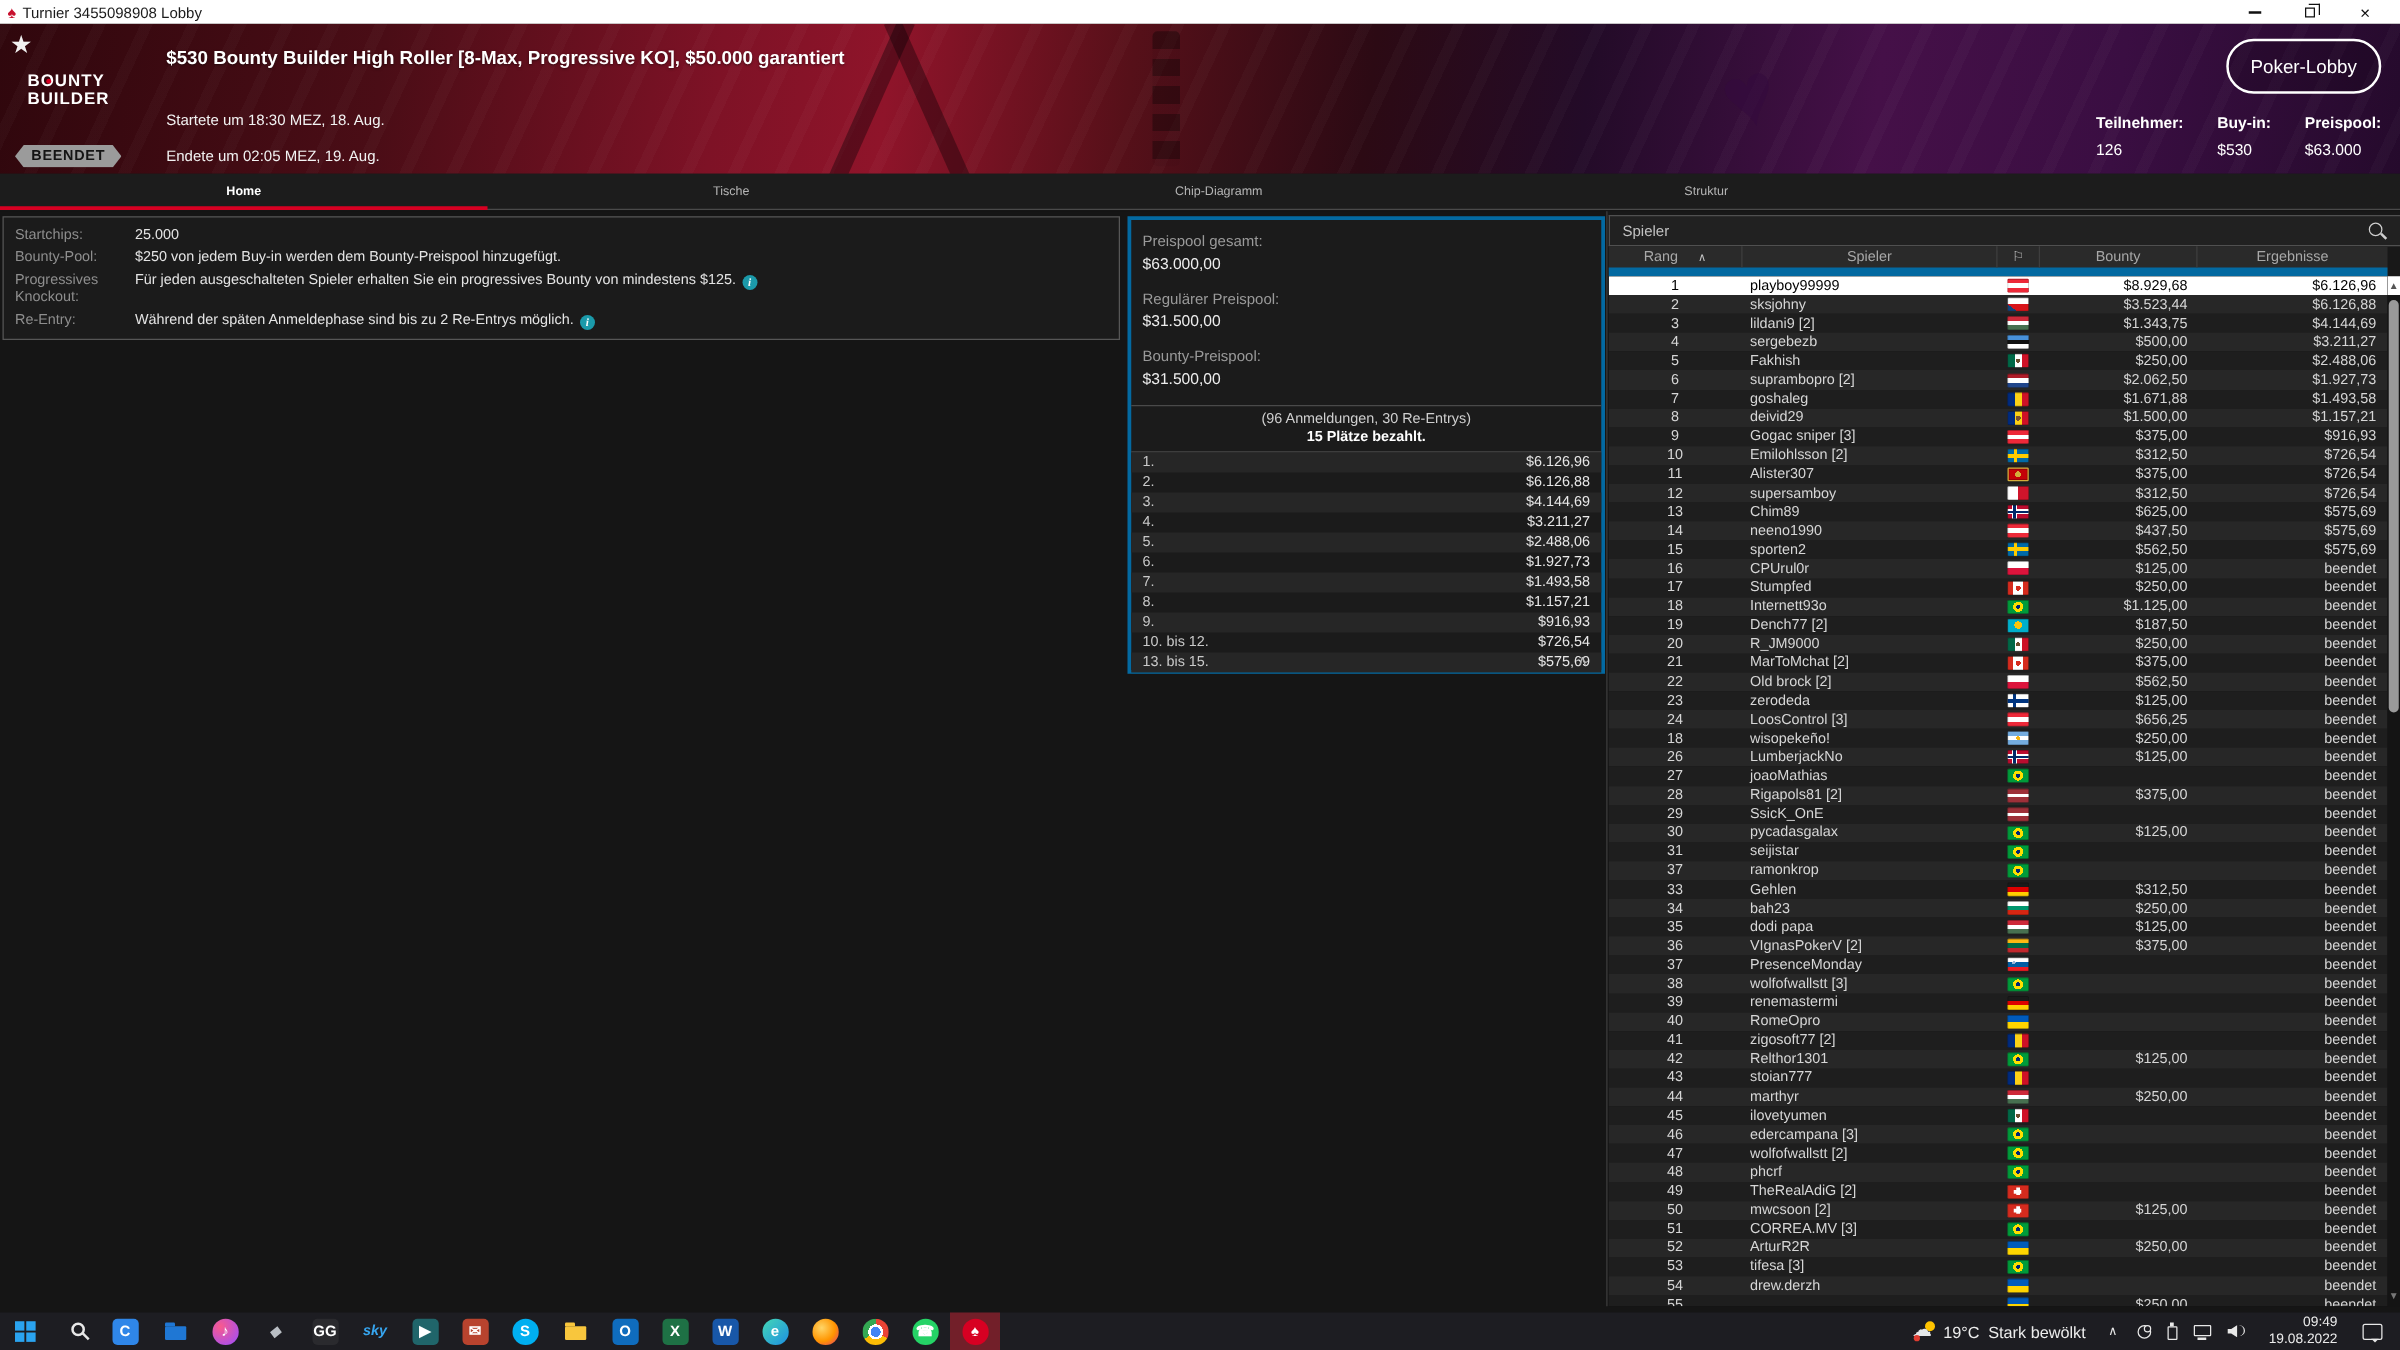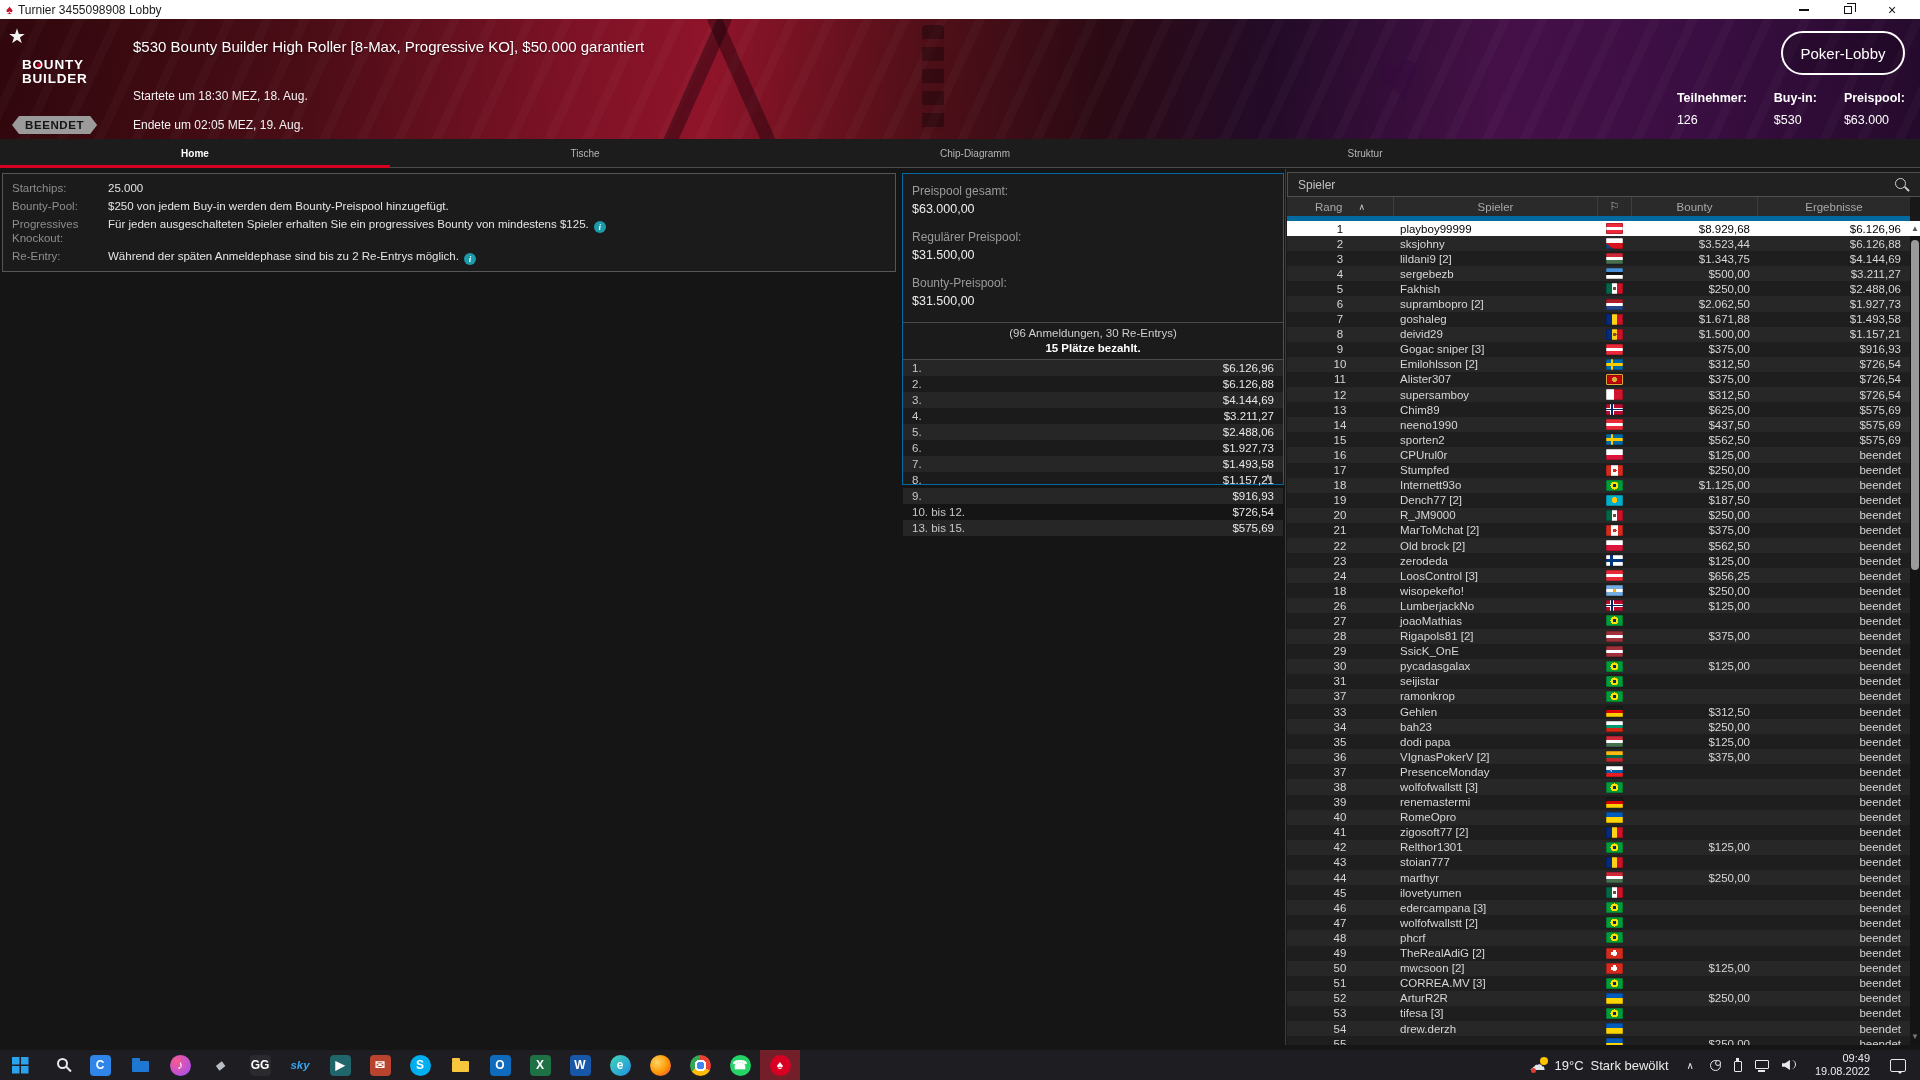--- a/index.html
+++ b/index.html
@@ -21,21 +21,21 @@
     background:linear-gradient(97deg,#30070d 0%,#4a0d16 16%,#7e1226 30%,#8f142a 37%,#561019 47%,#2c0a14 57%,#230b28 66%,#451048 78%,#3a0e42 88%,#250a2c 100%)}
   .banner::before{content:'';position:absolute;inset:0;background:repeating-linear-gradient(115deg,rgba(255,255,255,.025) 0 9px,rgba(0,0,0,0) 9px 34px)}
   .decor-x{position:absolute;left:690px;top:-8px;width:14px;height:140px;background:rgba(10,0,5,.38);transform:rotate(24deg)}
   .decor-x2{position:absolute;left:735px;top:-8px;width:14px;height:140px;background:rgba(10,0,5,.38);transform:rotate(-24deg)}
   .decor-chain{position:absolute;left:922px;top:6px;width:22px;height:108px;background:repeating-linear-gradient(180deg,rgba(0,0,0,.34) 0 14px,rgba(60,10,20,.18) 14px 22px);border-radius:4px}
   .decor-heart{position:absolute;left:1378px;top:22px;font-size:72px;color:rgba(52,10,62,.65);transform:rotate(-14deg);line-height:1}
   .banner-star{position:absolute;left:8px;top:7px;color:#f2f2f2;font-size:20px;line-height:1}
   .bb-logo{position:absolute;left:22px;top:39px;color:#fff;font-weight:bold;font-size:13.5px;letter-spacing:.8px;line-height:14px;white-space:nowrap}
   .bb-logo .o-dot{position:absolute;left:14.5px;top:5px;width:4px;height:4px;background:#d70022;border-radius:50%}
   .badge{position:absolute;left:12px;top:97px;height:18px;padding:0 13px;background:#9b9b9b;color:#141414;font-size:11.5px;font-weight:bold;letter-spacing:.6px;display:flex;align-items:center;clip-path:polygon(7px 0,calc(100% - 7px) 0,100% 50%,calc(100% - 7px) 100%,7px 100%,0 50%)}
-  .banner-title{position:absolute;left:133px;top:19px;font-size:15px;font-weight:normal;color:#fff;text-shadow:0 1px 2px rgba(0,0,0,.5)}
+  .banner-title{position:absolute;left:133px;top:19px;font-size:15px;font-weight:bold;color:#fff;text-shadow:0 1px 2px rgba(0,0,0,.5)}
   .banner-sub1{position:absolute;left:133px;top:70px;font-size:12px;color:#f2f2f2}
   .banner-sub2{position:absolute;left:133px;top:99px;font-size:12px;color:#f2f2f2}
   .lobby-btn{position:absolute;right:15px;top:12px;width:124px;height:44px;border:2px solid #fff;border-radius:22px;background:rgba(0,0,0,.15);color:#fff;font-size:15px;display:flex;align-items:center;justify-content:center;cursor:default}
   .banner-stats{position:absolute;right:15px;top:72px;display:flex;gap:27px}
   .stat-lbl{font-size:12.5px;font-weight:bold;color:#fff;white-space:nowrap}
   .stat-val{font-size:12.5px;color:#fff;margin-top:8px}
 
   
   .tabbar{position:absolute;top:139px;left:0;right:0;height:29px;background:#1c1c1c;border-bottom:1px solid #4a4a4a}
   .tabs-inner{display:flex;height:100%}
@@ -45,41 +45,41 @@
 
   
   .content{position:absolute;top:169px;left:0;right:0;bottom:30px;background:#151515}
 
   .left-box{position:absolute;left:2px;top:4px;width:894px;height:99px;border:1px solid #565656;background:#1b1b1b;padding:7px 10px 0 9px}
   .info-row{display:grid;grid-template-columns:76px auto;column-gap:20px;font-size:11.5px;line-height:14px;margin-bottom:4px}
   .info-lbl{color:#8e8e8e}
   .info-val{color:#e4e4e4}
   .info-i{display:inline-flex;width:12px;height:12px;border-radius:50%;background:#1b9aaa;color:#fff;font-size:9px;font-style:italic;font-weight:bold;align-items:center;justify-content:center;margin-left:5px;vertical-align:-2px;font-family:"Liberation Serif",serif}
 
-  .mid-box{position:absolute;left:902px;top:4px;width:382px;height:312px;border:1px solid #0369a1;background:#1b1b1b}
+  .mid-box{position:absolute;left:902px;top:4px;width:382px;height:366px;border:3px solid #0369a1;background:#1b1b1b}
   .mid-pairs{padding:10px 8px 0 9px}
   .plbl{font-size:12px;color:#9a9a9a}
   .pval{font-size:12.5px;color:#ededed;margin:4px 0 14px}
   .entries-sec{border-top:1px solid #4a4a4a;text-align:center;padding-top:4px}
   .entries-line{font-size:11.5px;color:#cfcfcf}
   .paid-line{font-size:11.5px;color:#fff;font-weight:bold;margin-top:3px;padding-bottom:5px}
   .pay-list{border-top:1px solid #4a4a4a}
   .pay-row{display:flex;justify-content:space-between;align-items:center;height:16px;padding:0 9px;font-size:11.5px}
   .pay-row:nth-child(odd){background:#262626}
   .pay-place{color:#c9c9c9}
   .pay-amt{color:#e8e8e8}
   .mid-chevron{position:absolute;right:11px;bottom:1px;color:#b5b5b5;font-size:11px;line-height:1;cursor:default}
 
   
   .right-panel{position:absolute;left:1285px;top:0;right:0;bottom:5px;background:#181818;border-left:1px solid #3d3d3d;overflow:hidden}
   .search-bar{position:absolute;top:3px;left:1px;right:0;height:25px;background:#212121;border:1px solid #505050;border-right:none;display:flex;align-items:center}
   .search-label{font-size:12px;color:#c2c2c2;margin-left:10px}
   .search-icon{position:absolute;right:14px;top:5px;width:11px;height:11px;border:1.6px solid #cfcfcf;border-radius:50%}
   .search-icon::after{content:'';position:absolute;width:6px;height:1.8px;background:#cfcfcf;transform:rotate(45deg);right:-5px;bottom:-2px}
-  .thead{position:absolute;top:28px;left:1px;right:10px;height:24px;background:#2a2a2a;display:grid;grid-template-columns:106px 204px 34px 126px auto;align-items:center;font-size:11.5px;color:#a8a8a8;border-bottom:5px solid #0369a1}
+  .thead{position:absolute;top:28px;left:1px;right:10px;height:24px;background:#2a2a2a;display:grid;grid-template-columns:106px 204px 34px 126px auto;align-items:center;font-size:11.5px;color:#a8a8a8;border-bottom:7px solid #0369a1}
   .th{display:flex;align-items:center;justify-content:center;height:100%;border-left:1px solid #3e3e3e}
   .th:first-child{border-left:none}
   .sort-arrow{margin-left:16px;font-size:9px;color:#c5c5c5}
   .flag-glyph{font-size:11px;color:#b5b5b5}
   .rows{position:absolute;top:52px;left:1px;right:10px;bottom:0;overflow:hidden}
   .p-row{display:grid;grid-template-columns:106px 204px 34px 126px auto;height:15.1px;align-items:center;font-size:11.5px;color:#d6d6d6;background:#1e1e1e;cursor:default}
   .p-row:nth-child(even){background:#272727}
   .p-row.selected{background:#ffffff;color:#000}
   .p-rank{text-align:center}
   .p-name{padding-left:7px;white-space:nowrap;overflow:hidden}

